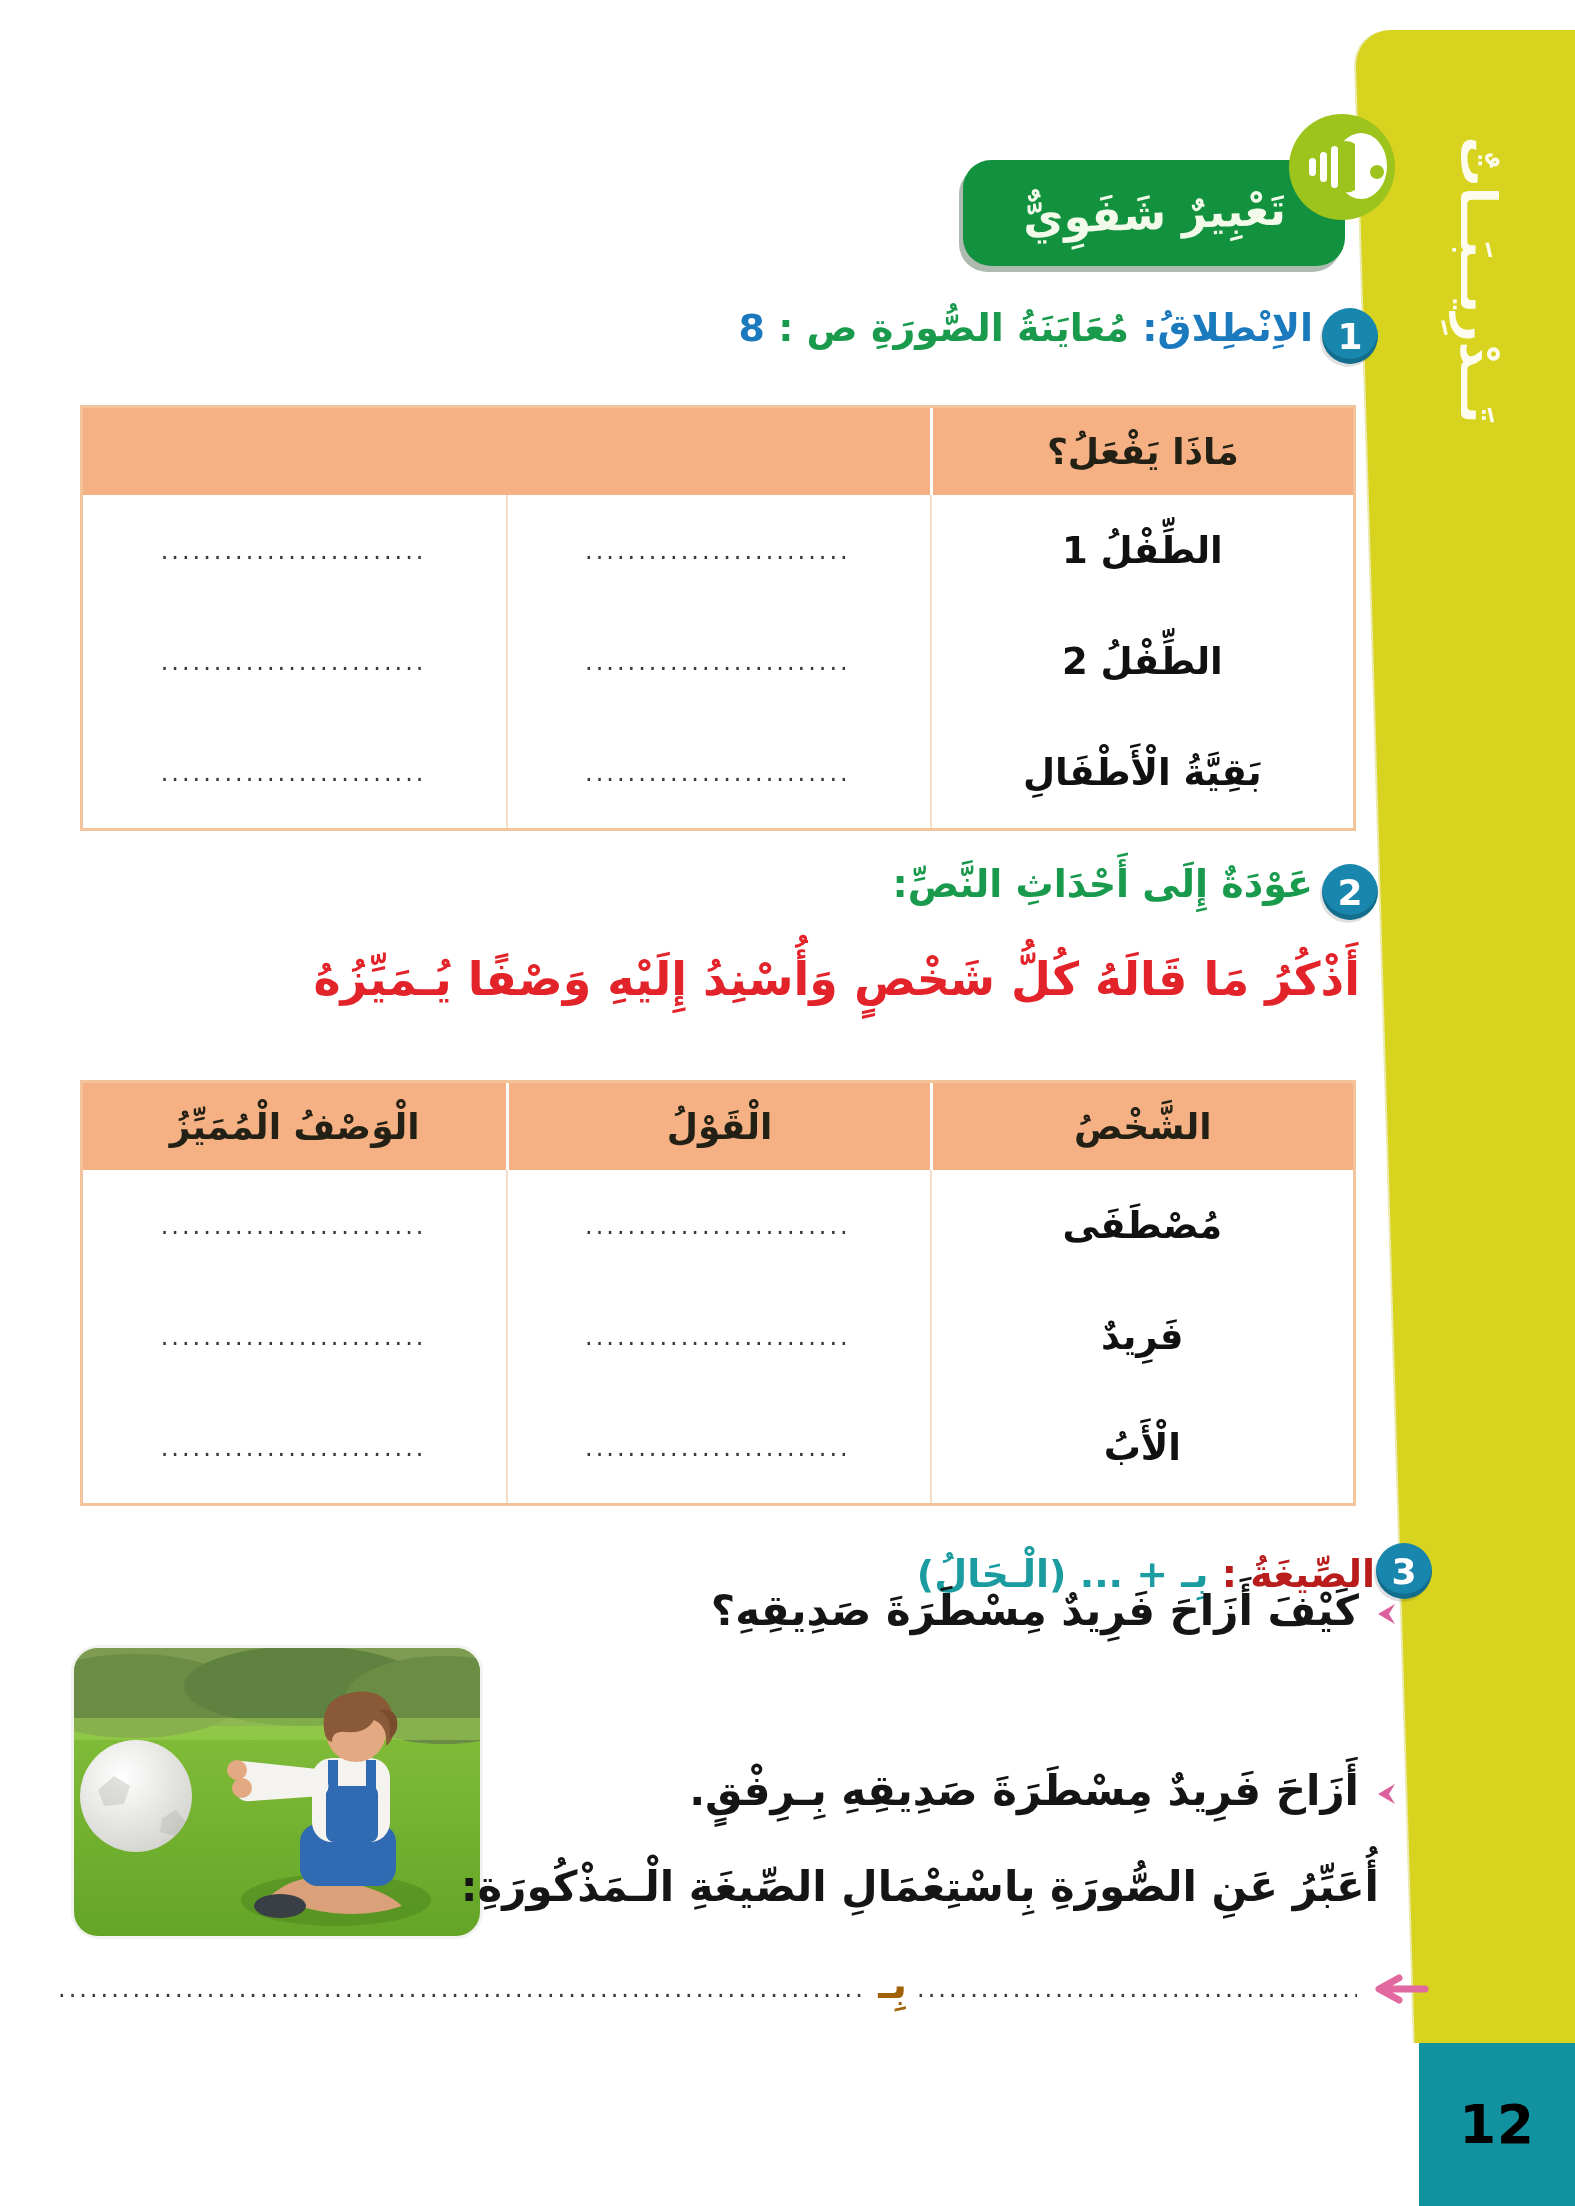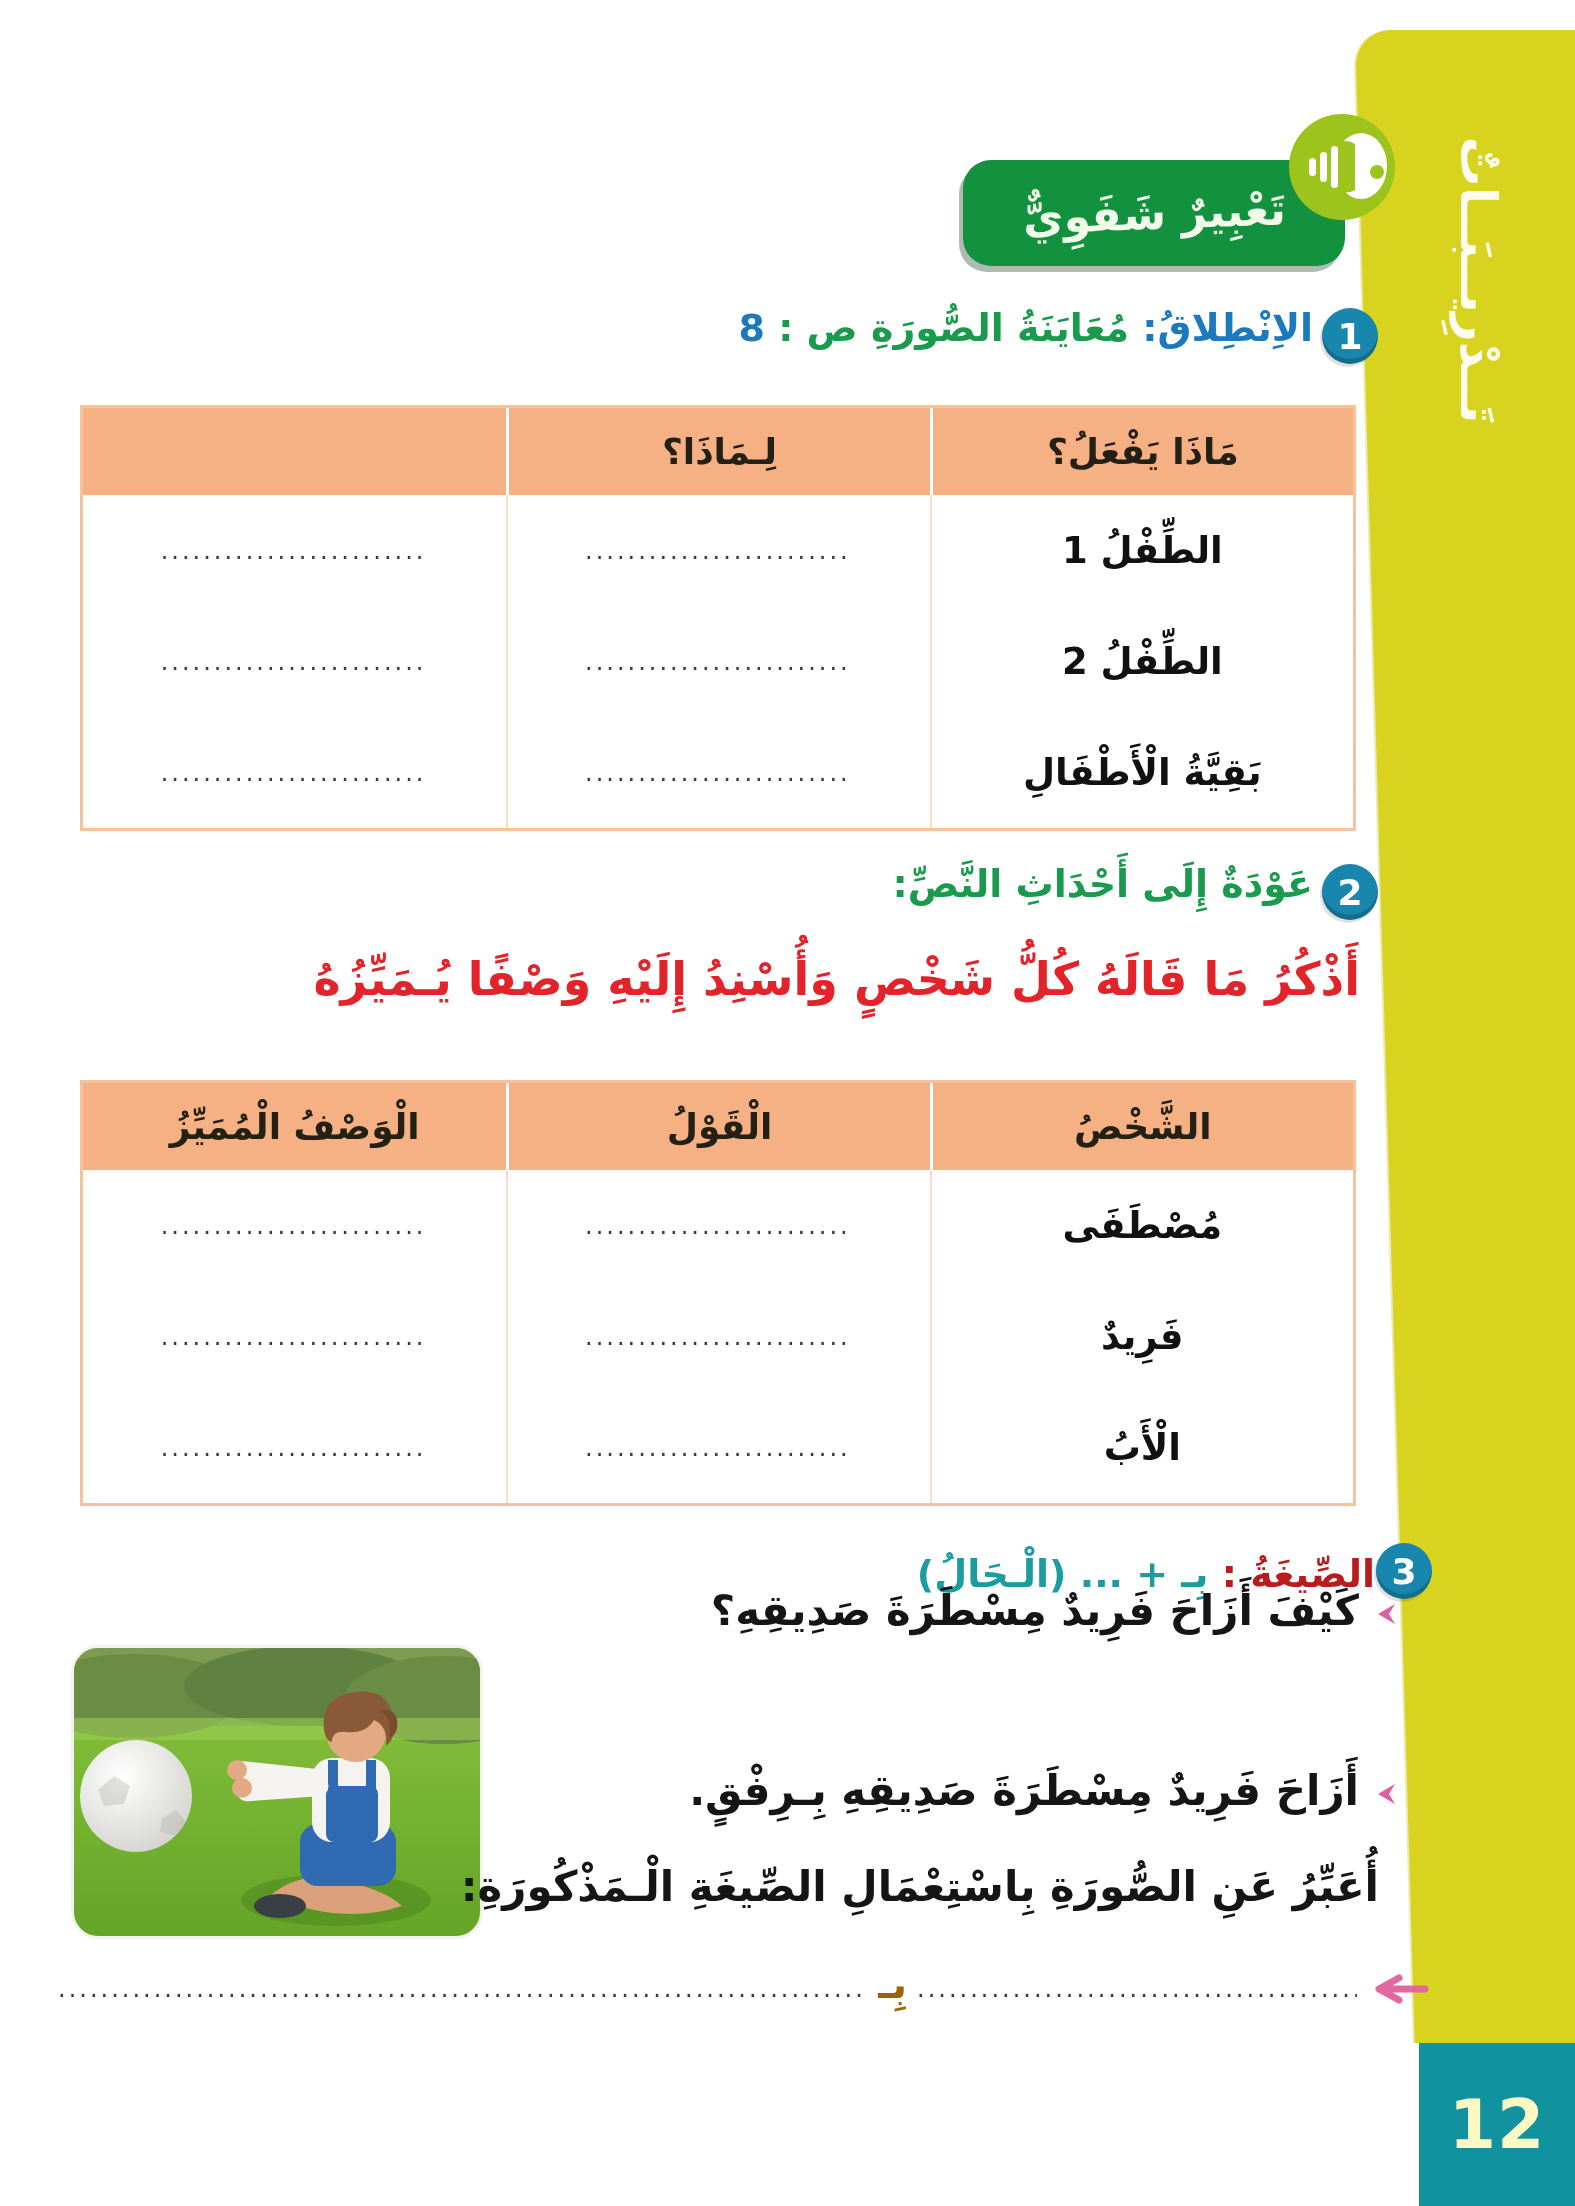--- a/index.html
+++ b/index.html
@@ -18,21 +18,21 @@
     position:absolute;left:1243px;top:252px;width:470px;height:56px;
     transform:rotate(90deg);
     text-align:center;color:#fdfcee;font-size:50px;font-weight:bold;
     letter-spacing:2px;line-height:56px;white-space:nowrap;
   }
   
   .pagenum{
     position:absolute;right:0;top:2043px;width:156px;height:163px;background:#12919f;
     display:flex;align-items:center;justify-content:center;
   }
-  .pagenum span{color:#fef9c3;font-size:68px;font-weight:bold;letter-spacing:1px;}
+  .pagenum span{color:#000000;font-size:53px;font-weight:bold;letter-spacing:1px;}
   
   .banner{
     position:absolute;left:963px;top:160px;width:382px;height:106px;
     background:#12923e;border-radius:28px;
     box-shadow:-4px 6px 0 rgba(20,60,30,.35);
     display:flex;align-items:center;justify-content:center;z-index:3;
   }
   .banner span{color:#f2fbe9;font-size:44px;font-weight:bold;transform:rotate(-2deg);}
   
   .speaker{
@@ -142,21 +142,20 @@
   <div class="badge badge1">1</div>
   <div class="h-line h1">
     <span class="c-blue">الاِنْطِلاقُ:</span>
     <span class="c-green">مُعَايَنَةُ الصُّورَةِ ص :</span>
     <span class="c-blue">8</span>
   </div>
 
   <div class="atable t1">
     <div class="thdr">
       <div>مَاذَا يَفْعَلُ؟</div>
-      <div>لِـمَاذَا؟</div>
     </div>
     <div class="tbody">
       <div class="row-label">الطِّفْلُ 1</div>
       <div>
           <span class="cell-dots">..........................................</span>
         </div>
       <div>
           <span class="cell-dots">..........................................</span>
         </div>
       <div class="row-label">الطِّفْلُ 2</div>

